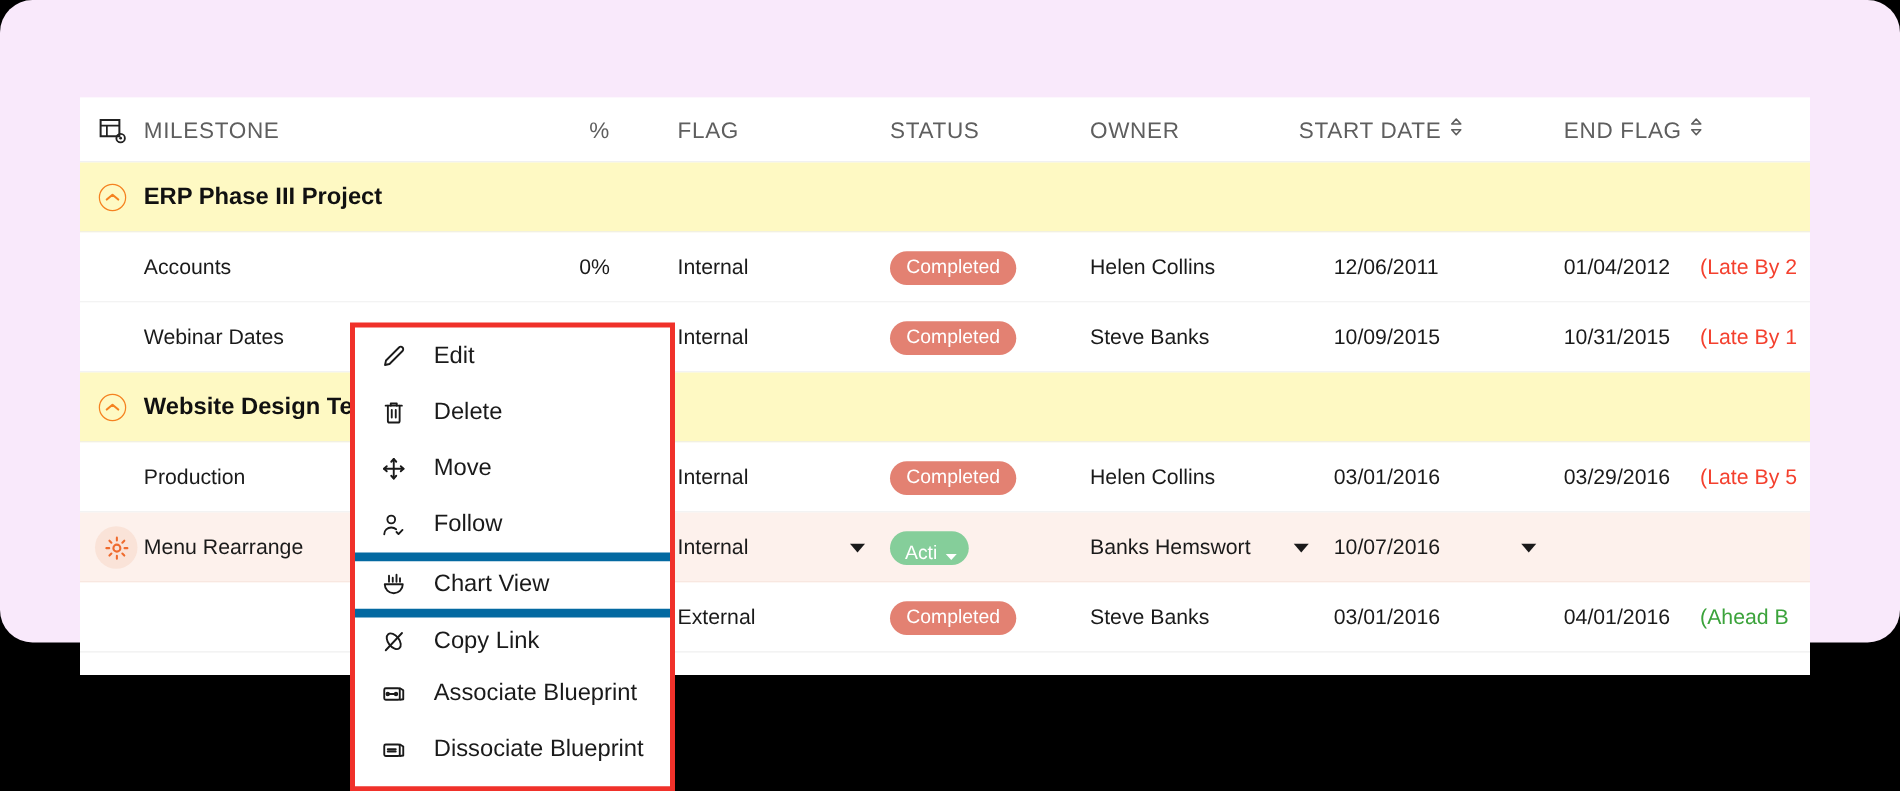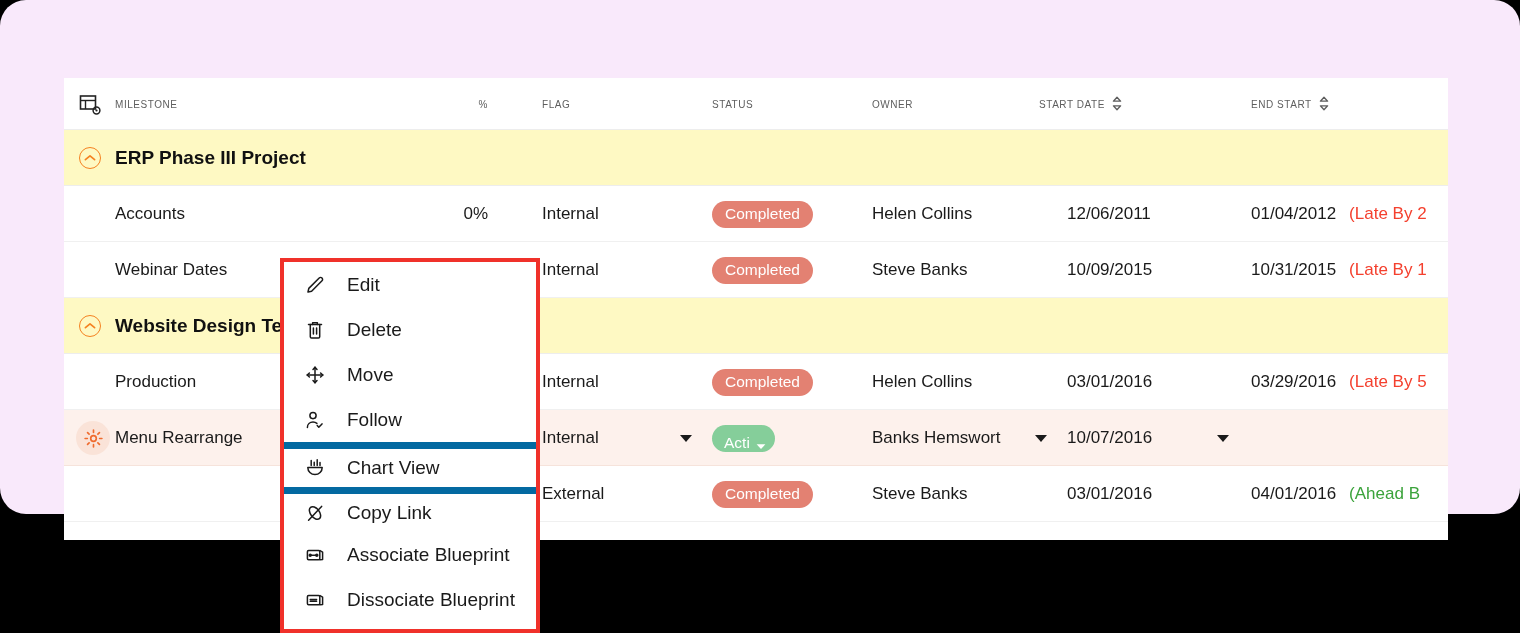--- a/index.html
+++ b/index.html
@@ -36,21 +36,21 @@
   .thead {
     position: relative;
     height: 52px;
     border-bottom: 1px solid #ededed;
     background: #ffffff;
   }
   .th {
     position: absolute;
     top: 0; height: 52px;
     display: flex; align-items: center;
-    font-size: 10px;
+    font-size: 18px;
     letter-spacing: 0.55px;
     color: #5e5e5e;
     white-space: nowrap;
   }
   .grid-gear-icon {
     position: absolute;
     left: 15px; top: 16px;
     width: 22px; height: 22px;
   }
   .sort-icon {
@@ -143,21 +143,21 @@
     display: inline-block;
   }
   .caret-cell {
     position: absolute;
     top: 0; height: 56px;
     display: flex; align-items: center;
   }
 
   .late { color: #f4402e; font-size: 17px; }
   .ahead { color: #3ba33b; font-size: 17px; }
-  .trail { margin-left: 13px; }
+  .trail { margin-left: 24px; }
 
   
   #ctx-menu {
     position: absolute;
     left: 280px; top: 258px;
     width: 260px; height: 375px;
     background: #ffffff;
     border: 4px solid #f0312a;
     overflow: hidden;
   }
@@ -220,21 +220,21 @@
             <span>OWNER</span>
           </div>
           <div class="th" style="left: 975px; width: 170px;">
             <span>START DATE</span>
             <span class="sort-icon"><svg width="12" height="17" viewBox="0 0 12 17" fill="none" stroke="#5e5e5e" stroke-width="1.3" stroke-linejoin="round">
                 <path d="M6 2.2l3.6 4H2.4z"></path>
                 <path d="M6 14.8l3.6-4H2.4z"></path>
               </svg></span>
           </div>
           <div class="th" style="left: 1187px; width: 200px;">
-            <span>END START</span>
+            <span>END FLAG</span>
             <span class="sort-icon"><svg width="12" height="17" viewBox="0 0 12 17" fill="none" stroke="#5e5e5e" stroke-width="1.3" stroke-linejoin="round">
                 <path d="M6 2.2l3.6 4H2.4z"></path>
                 <path d="M6 14.8l3.6-4H2.4z"></path>
               </svg></span>
           </div>
         </div>
     </div>
 
     <div id="table-body">
         <div class="row group">

